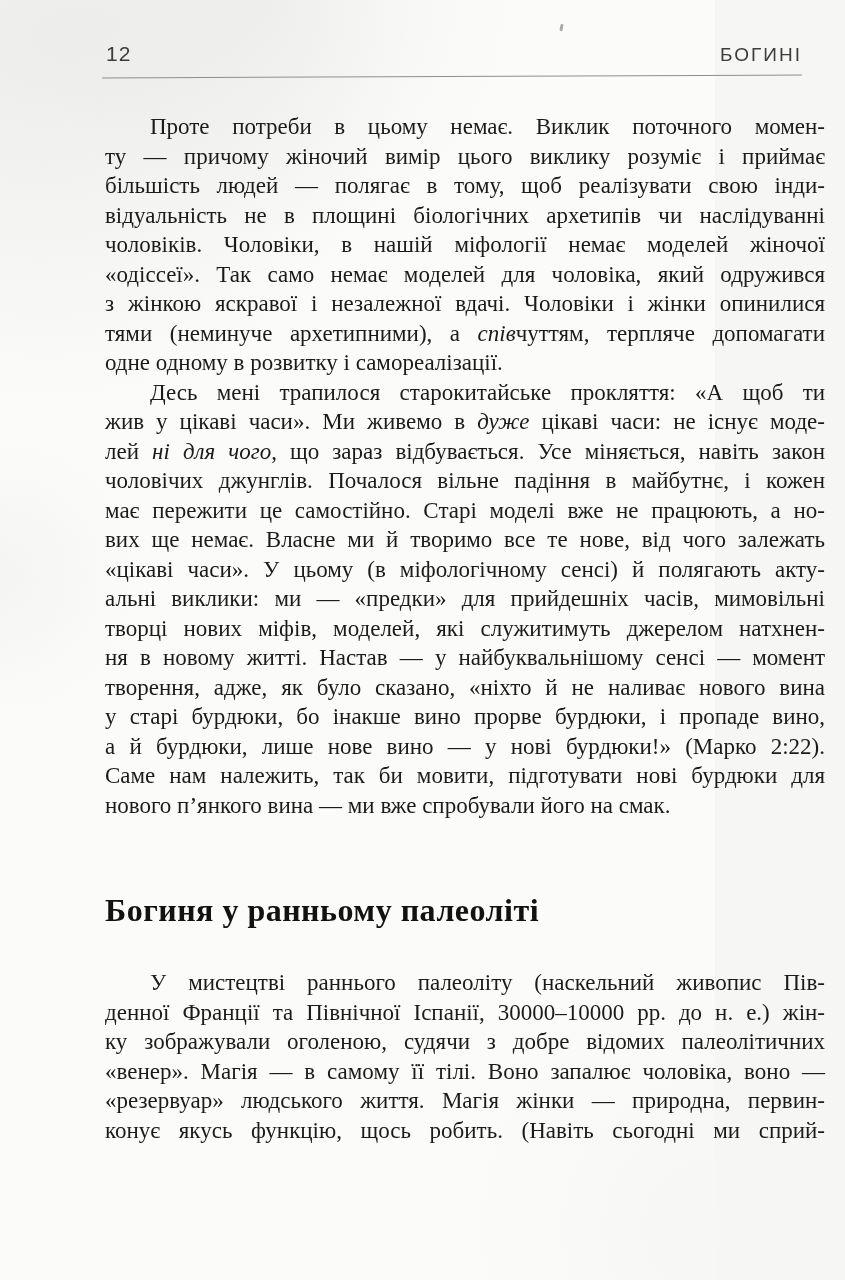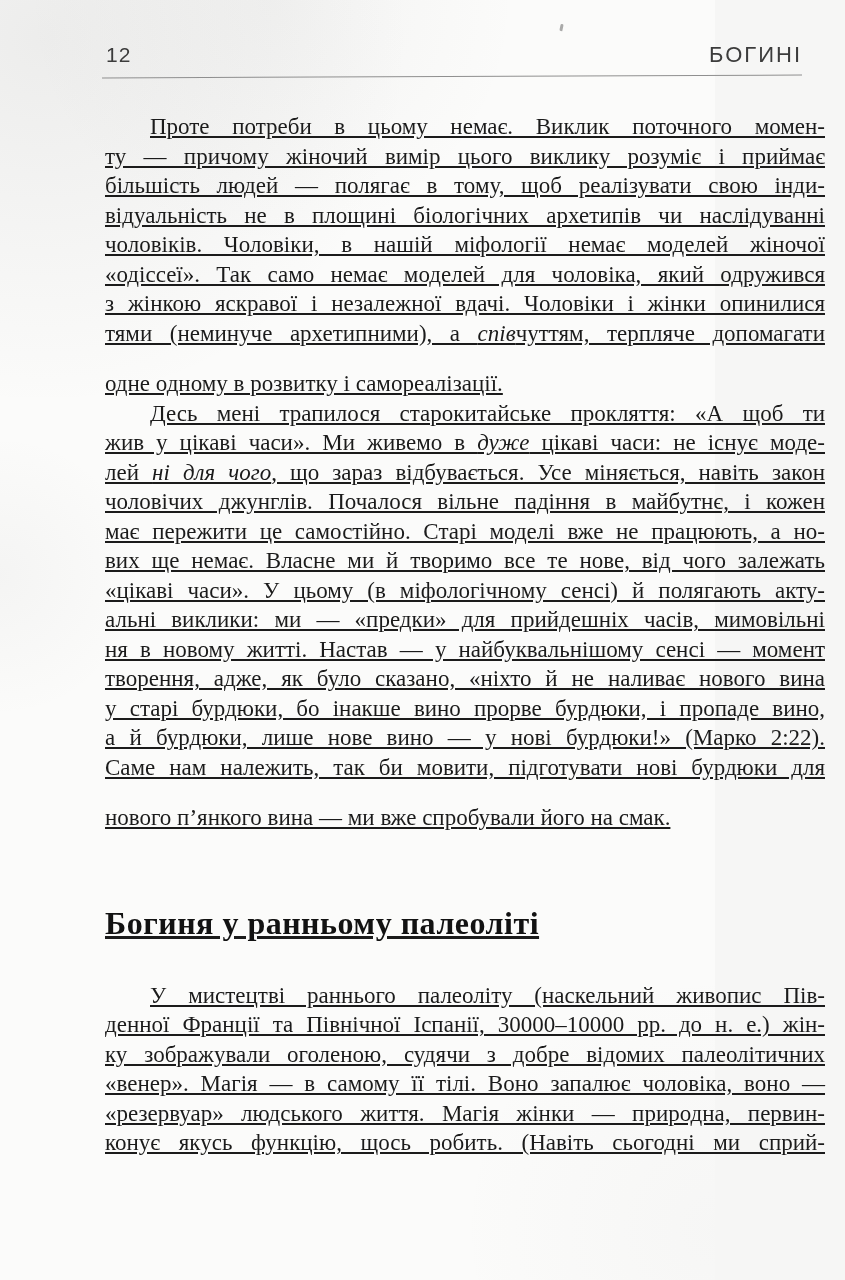--- a/index.html
+++ b/index.html
@@ -32,21 +32,21 @@
     justify-content: space-between;
     align-items: baseline;
     font-family: "Liberation Sans", sans-serif;
     color: #3c3c3c;
   }
   .page-number {
     font-size: 21px;
     letter-spacing: 1px;
   }
   .running-title {
-    font-size: 22px;
+    font-size: 19px;
     letter-spacing: 2px;
   }
   .header-rule {
     position: absolute;
     left: 102px;
     top: 76px;
     width: 700px;
     height: 1px;
     background: #8f8f8f;
     transform: rotate(-0.25deg);
@@ -61,31 +61,29 @@
     background: rgba(70,70,70,0.45);
     transform: rotate(12deg);
   }
   .page-content {
     position: absolute;
     left: 105px;
     top: 112px;
     width: 720px;
     font-size: 23px;
     line-height: 29.5px;
-    text-decoration: underline;
   }
   .paragraph { margin: 0; }
   .line {
     text-align: justify;
     text-align-last: justify;
     -moz-text-align-last: justify;
   }
   .line.end {
     text-align-last: left;
-    margin-top: 21px;
     -moz-text-align-last: left;
   }
   .line.indent { padding-left: 45px; }
   .it { font-style: italic; }
   .section-heading {
     font-weight: bold;
     font-size: 32px;
     line-height: 40px;
     margin-top: 70px;
     margin-bottom: 38px;
@@ -117,20 +115,21 @@
       </div>
       <div class="paragraph">
         <div class="line indent"><span>Десь мені трапилося старокитайське прокляття: «А щоб ти</span></div>
         <div class="line"><span>жив у цікаві часи». Ми живемо в </span><span class="it">дуже</span><span> цікаві часи: не існує моде-</span></div>
         <div class="line"><span>лей </span><span class="it">ні для чого</span><span>, що зараз відбувається. Усе міняється, навіть закон</span></div>
         <div class="line"><span>чоловічих джунглів. Почалося вільне падіння в майбутнє, і кожен</span></div>
         <div class="line"><span>має пережити це самостійно. Старі моделі вже не працюють, а но-</span></div>
         <div class="line"><span>вих ще немає. Власне ми й творимо все те нове, від чого залежать</span></div>
         <div class="line"><span>«цікаві часи». У цьому (в міфологічному сенсі) й полягають акту-</span></div>
         <div class="line"><span>альні виклики: ми — «предки» для прийдешніх часів, мимовільні</span></div>
+        <div class="line"><span>творці нових міфів, моделей, які служитимуть джерелом натхнен-</span></div>
         <div class="line"><span>ня в новому житті. Настав — у найбуквальнішому сенсі — момент</span></div>
         <div class="line"><span>творення, адже, як було сказано, «ніхто й не наливає нового вина</span></div>
         <div class="line"><span>у старі бурдюки, бо інакше вино прорве бурдюки, і пропаде вино,</span></div>
         <div class="line"><span>а й бурдюки, лише нове вино — у нові бурдюки!» (Марко 2:22).</span></div>
         <div class="line"><span>Саме нам належить, так би мовити, підготувати нові бурдюки для</span></div>
         <div class="line end"><span>нового п’янкого вина — ми вже спробували його на смак.</span></div>
       </div>
       <div class="section-heading">Богиня у ранньому палеоліті</div>
       <div class="paragraph">
         <div class="line indent"><span>У мистецтві раннього палеоліту (наскельний живопис Пів-</span></div>

